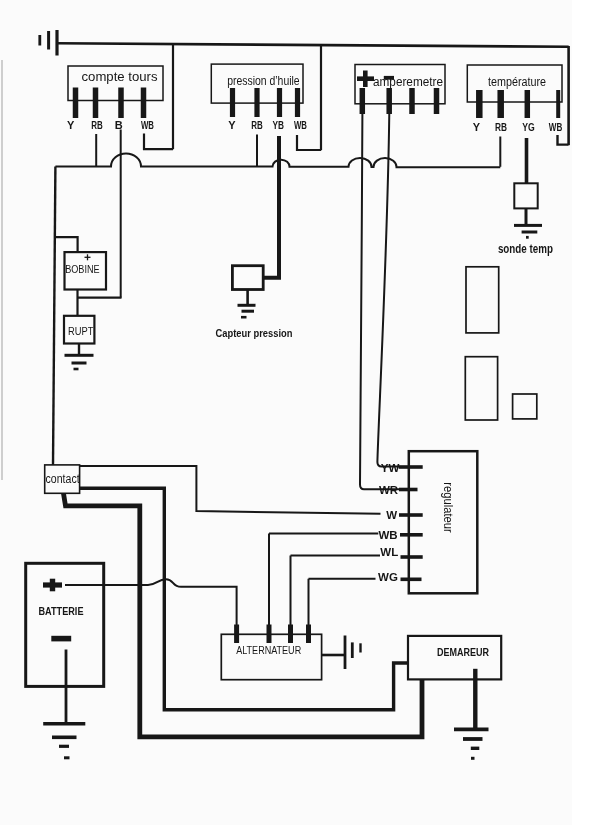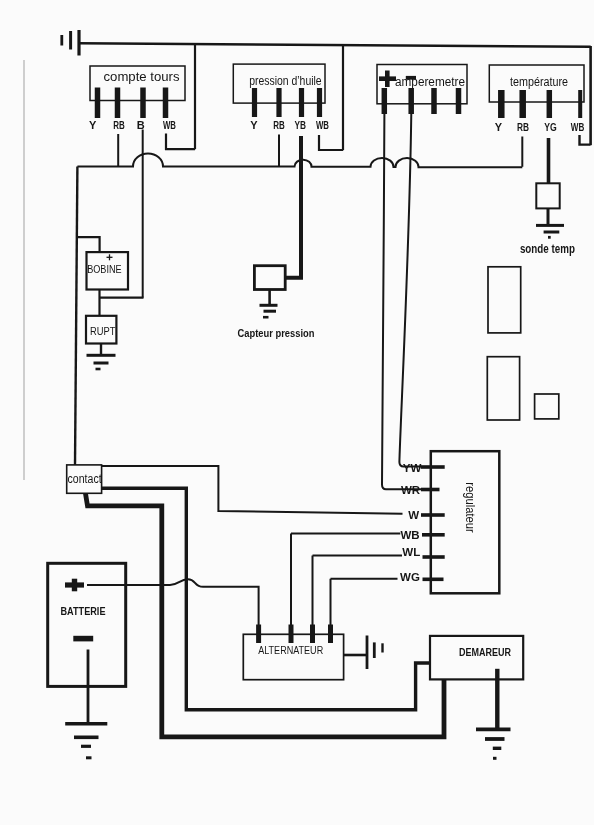--- a/index.html
+++ b/index.html
@@ -1,16 +1,16 @@
 <!DOCTYPE html>
 <html><head>
 <meta charset="utf-8">
 <style>
   html,body{margin:0;padding:0;background:#fff;}
-  #page{width:572px;height:825px;position:relative;background:#fbfbfb;overflow:hidden;padding-left:22px;}
+  #page{width:572px;height:825px;position:relative;background:#fbfbfb;overflow:hidden;}
   svg{display:block;}
   text{font-family:"Liberation Sans",sans-serif;fill:#161616;}
 </style>
 </head>
 <body>
 <div id="page">
 <svg width="600" height="825" viewBox="0 0 600 825">
   <rect x="0" y="0" width="600" height="825" fill="#fbfbfb"></rect>
   <g stroke="#171717" fill="none" stroke-linecap="butt">
 

